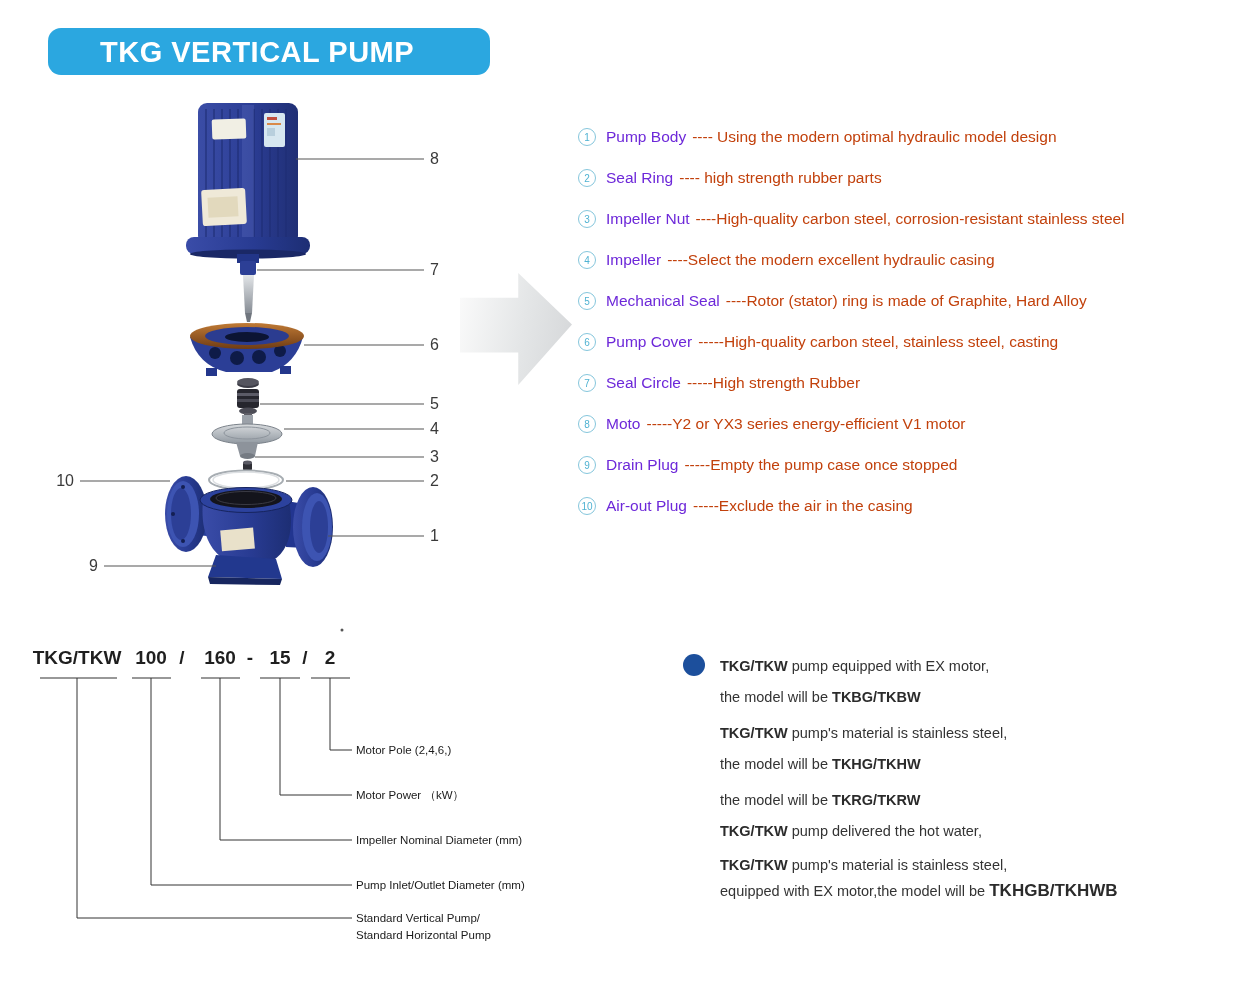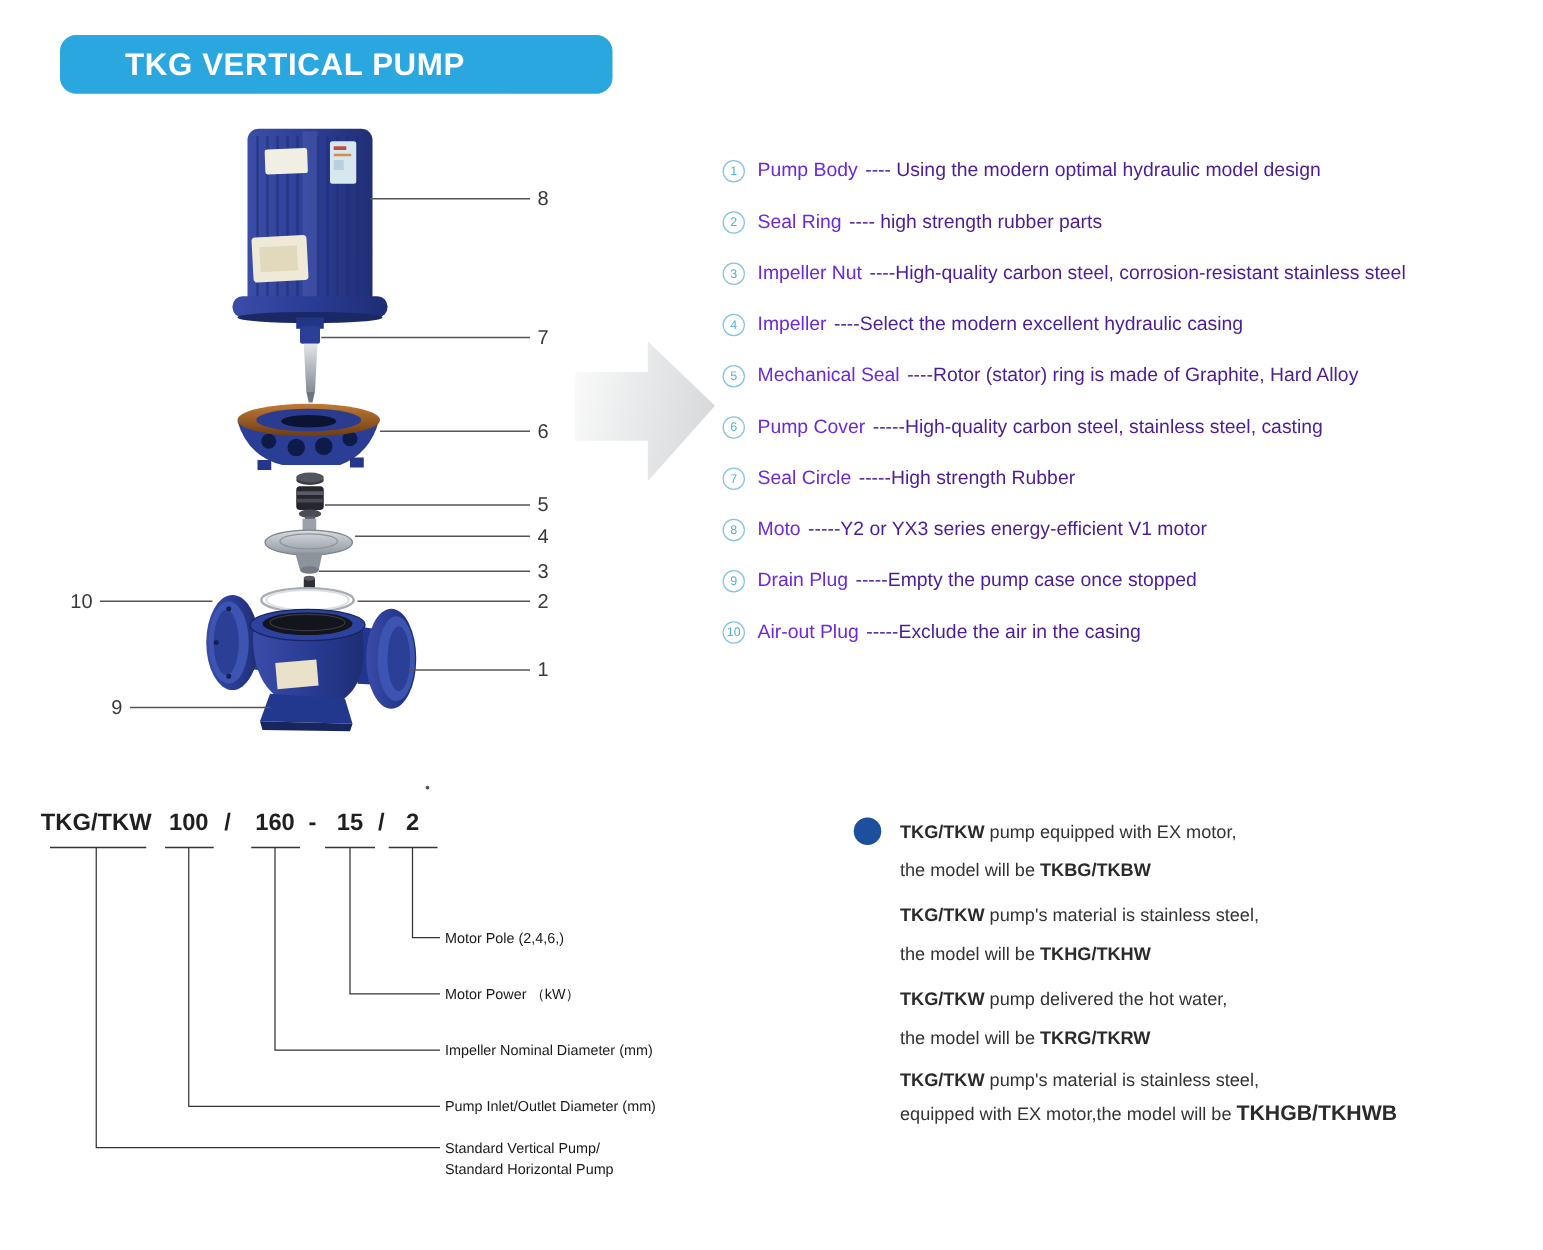--- a/index.html
+++ b/index.html
@@ -3,40 +3,40 @@
 <meta charset="utf-8">
 <style>
   html,body{margin:0;padding:0;background:#fff;}
   .page{position:relative;width:1234px;height:1000px;background:#ffffff;overflow:hidden;
         font-family:"Liberation Sans",sans-serif;}
 
   
   .title-banner{position:absolute;left:48px;top:28px;width:442px;height:47px;
     background:#2ba7e0;border-radius:13px;}
   .title-banner span{display:block;padding-left:52px;line-height:48px;color:#fff;
-    font-size:25px;font-weight:bold;letter-spacing:.5px;}
+    font-size:29px;font-weight:bold;letter-spacing:.5px;}
 
   
   .pump-svg{position:absolute;left:40px;top:93px;}
   .pump-svg text{font-family:"Liberation Sans",sans-serif;font-size:16px;fill:#3a3a3a;}
 
   
   .arrow{position:absolute;left:460px;top:273px;width:112px;height:112px;
     background:linear-gradient(100deg,#fbfbfb 0%,#e4e6e7 55%,#d4d6d8 100%);
     clip-path:polygon(0% 22%,52% 22%,52% 0%,100% 46%,52% 100%,52% 71%,0% 71%);}
 
   
   .parts-list{position:absolute;left:578px;top:127px;}
   .part-row{display:flex;align-items:center;height:20px;margin-bottom:21px;
     white-space:nowrap;font-size:15.5px;}
   .pnum{flex:none;width:16px;height:16px;border:1px solid #85c6dc;border-radius:50%;
     display:inline-flex;align-items:center;justify-content:center;
     color:#4fb2d2;font-size:10px;margin-right:10px;}
   .pname{color:#6d28d9;margin-right:6px;}
-  .pdesc{color:#4c1d95;}
+  .pdesc{color:#c2410c;}
 
   
   .model-svg{position:absolute;left:20px;top:618px;}
   .model-svg text{font-family:"Liberation Sans",sans-serif;}
   .model-svg .seg{font-size:19px;font-weight:bold;fill:#1f1f1f;}
   .model-svg .lbl{font-size:11.5px;fill:#1a1a1a;}
 
   
   .notes{position:absolute;left:683px;top:651px;width:480px;}
   .bullet{position:absolute;left:0;top:3px;width:22px;height:22px;border-radius:50%;
@@ -296,22 +296,22 @@
     <div class="note-lines">
       <div class="note">
         <div class="note-line"><b>TKG/TKW</b><span> pump equipped with EX motor,</span></div>
         <div class="note-line"><span>the model will be </span><b>TKBG/TKBW</b></div>
       </div>
       <div class="note">
         <div class="note-line"><b>TKG/TKW</b><span> pump's material is stainless steel,</span></div>
         <div class="note-line"><span>the model will be </span><b>TKHG/TKHW</b></div>
       </div>
       <div class="note">
+        <div class="note-line"><span>the model will be </span><b>TKRG/TKRW</b></div>
         <div class="note-line"><b>TKG/TKW</b><span> pump delivered the hot water,</span></div>
-        <div class="note-line"><span>the model will be </span><b>TKRG/TKRW</b></div>
       </div>
       <div class="note tight">
         <div class="note-line"><b>TKG/TKW</b><span> pump's material is stainless steel,</span></div>
         <div class="note-line"><span>equipped with EX motor,the model will be </span><b class="big-model">TKHGB/TKHWB</b></div>
       </div>
     </div>
   </div>
 
 </div>
 

